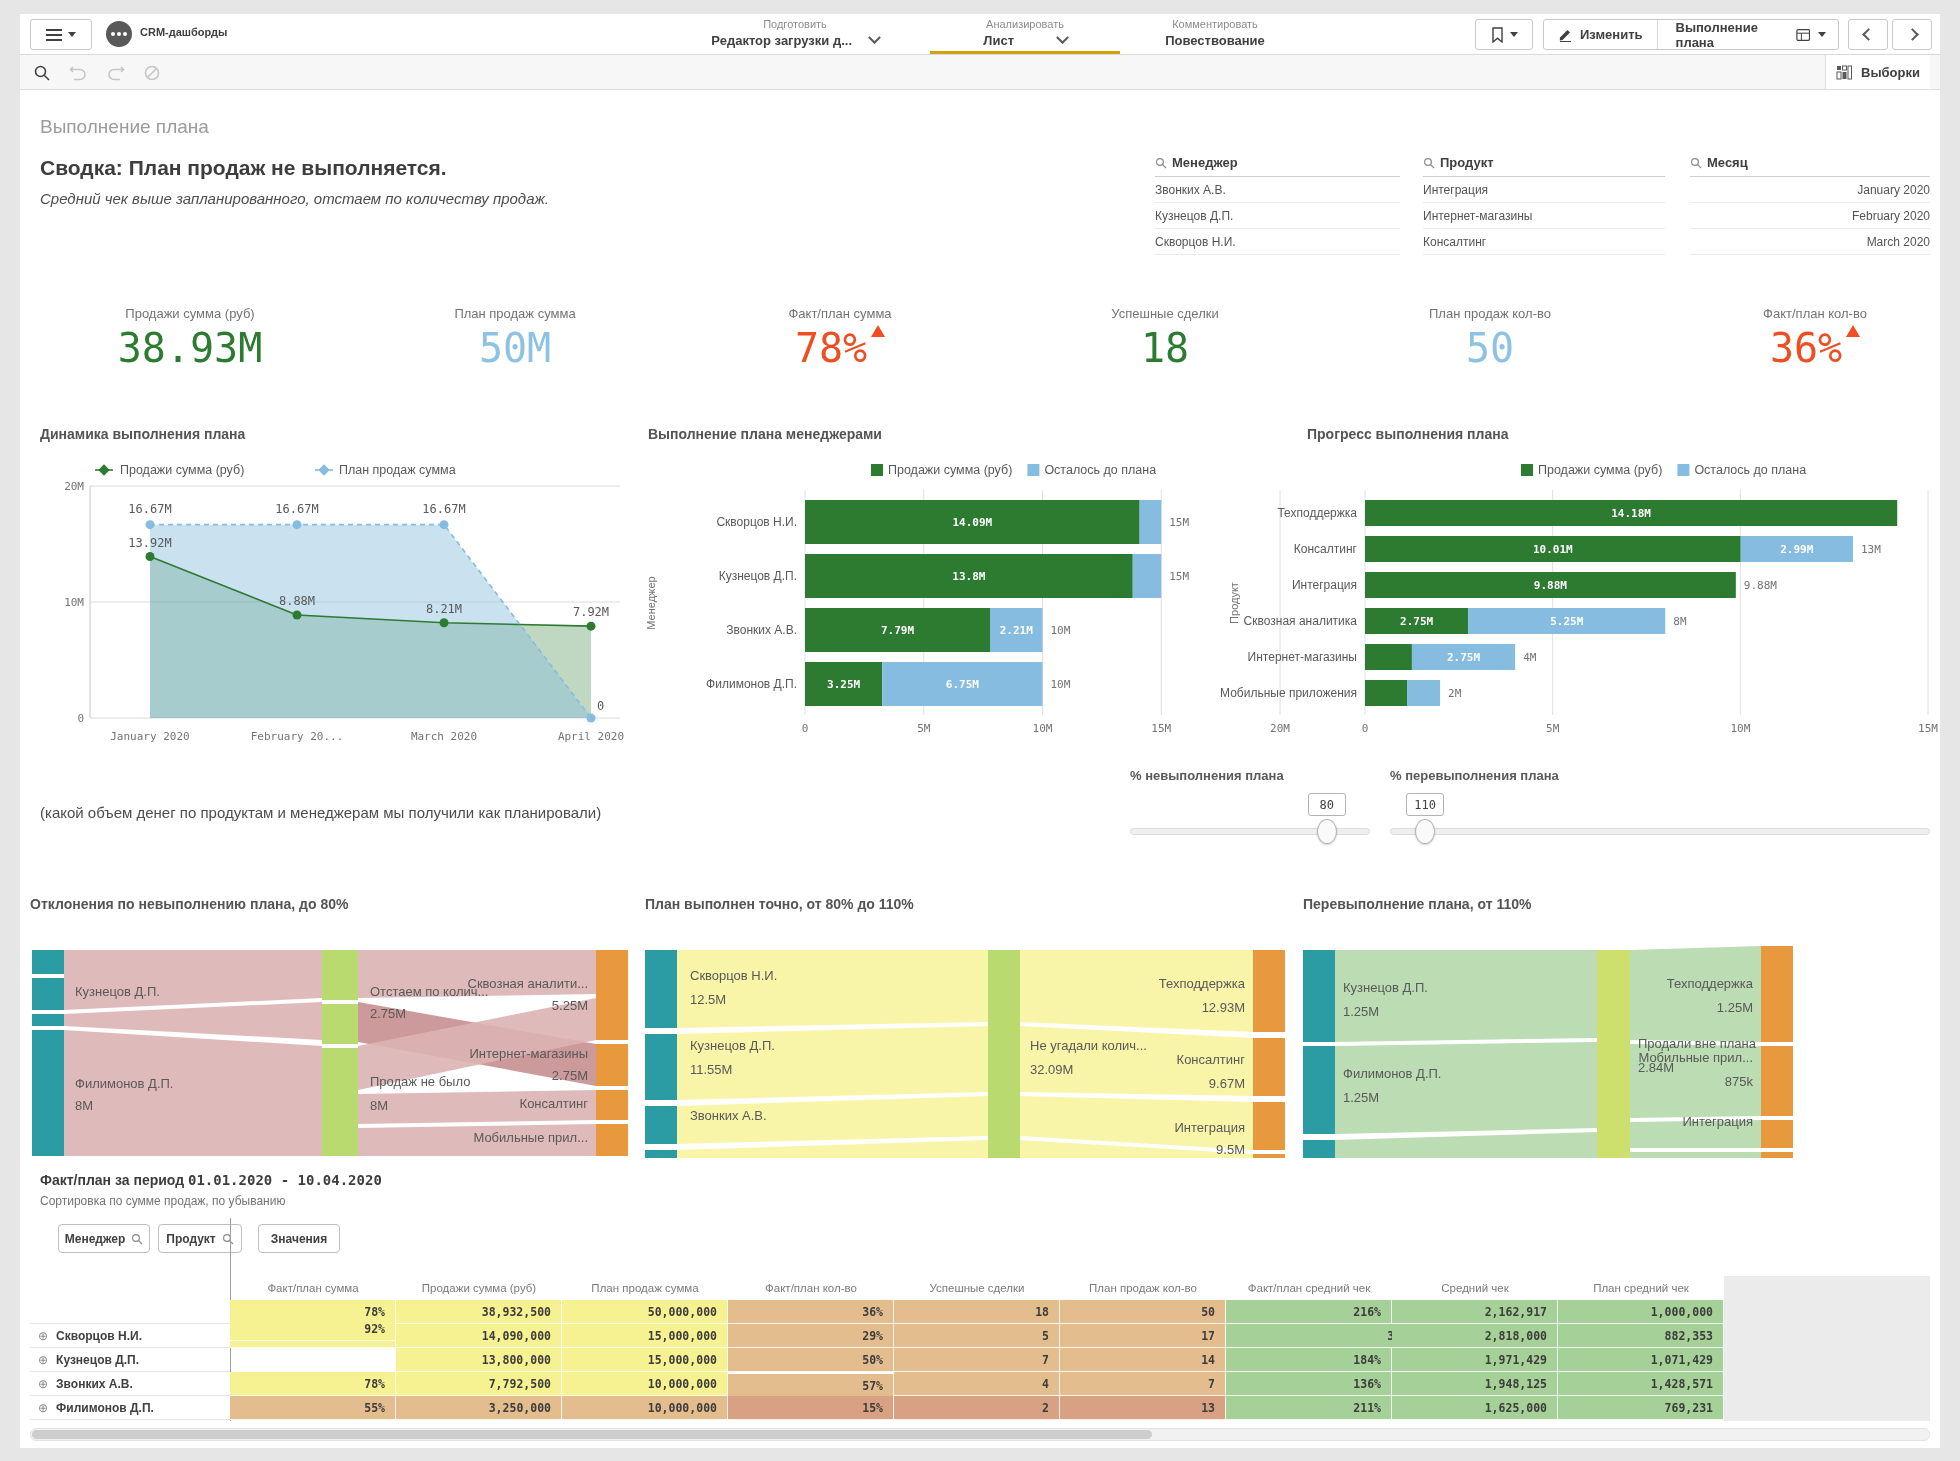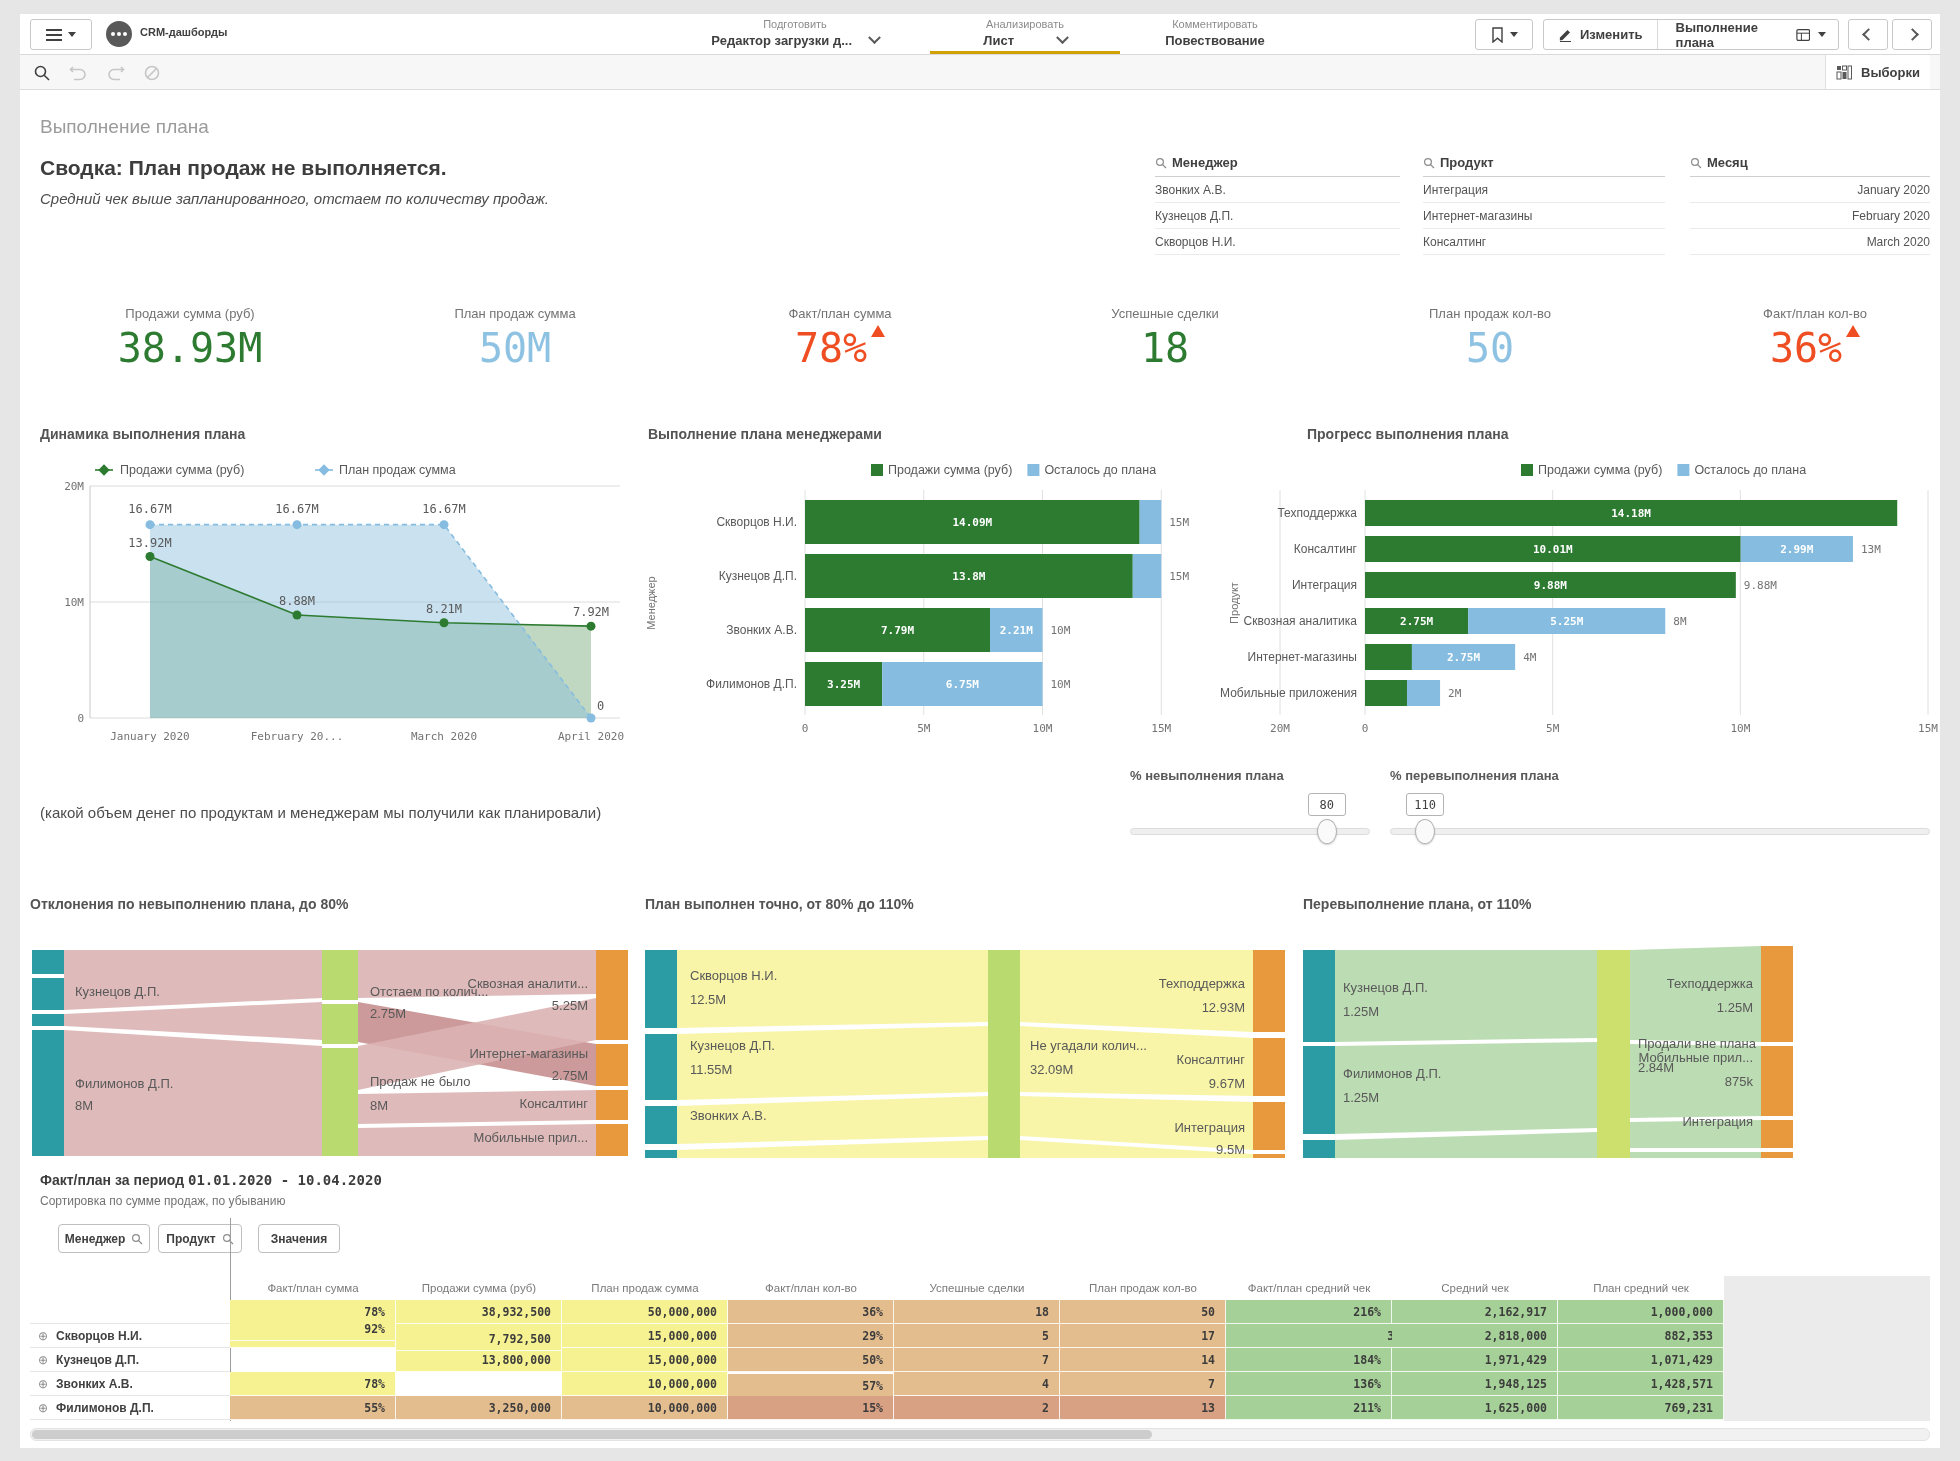--- a/index.html
+++ b/index.html
@@ -458,21 +458,21 @@
       <div class="abs vcell" style="left: 396px; top: 1348px; width: 166px; height: 24px; line-height: 24px; background: rgb(246, 241, 145); border-right: 1px solid rgba(255, 255, 255, 0.85); border-bottom: 1px solid rgba(255, 255, 255, 0.85); position: absolute; pointer-events: auto;">13,800,000</div>
       <div class="abs vcell" style="left: 562px; top: 1348px; width: 166px; height: 24px; line-height: 24px; background: rgb(246, 241, 145); border-right: 1px solid rgba(255, 255, 255, 0.85); border-bottom: 1px solid rgba(255, 255, 255, 0.85); position: absolute; pointer-events: auto;">15,000,000</div>
       <div class="abs vcell" style="left: 728px; top: 1348px; width: 166px; height: 24px; line-height: 24px; background: rgb(228, 189, 143); border-right: 1px solid rgba(255, 255, 255, 0.85); border-bottom: 1px solid rgba(255, 255, 255, 0.85); position: absolute; pointer-events: auto;">50%</div>
       <div class="abs vcell" style="left: 894px; top: 1348px; width: 166px; height: 24px; line-height: 24px; background: rgb(228, 189, 143); border-right: 1px solid rgba(255, 255, 255, 0.85); border-bottom: 1px solid rgba(255, 255, 255, 0.85); position: absolute; pointer-events: auto;">7</div>
       <div class="abs vcell" style="left: 1060px; top: 1348px; width: 166px; height: 24px; line-height: 24px; background: rgb(228, 189, 143); border-right: 1px solid rgba(255, 255, 255, 0.85); border-bottom: 1px solid rgba(255, 255, 255, 0.85); position: absolute; pointer-events: auto;">14</div>
       <div class="abs vcell" style="left: 1226px; top: 1348px; width: 166px; height: 24px; line-height: 24px; background: rgb(165, 208, 151); border-right: 1px solid rgba(255, 255, 255, 0.85); border-bottom: 1px solid rgba(255, 255, 255, 0.85); position: absolute; pointer-events: auto;">184%</div>
       <div class="abs vcell" style="left: 1392px; top: 1348px; width: 166px; height: 24px; line-height: 24px; background: rgb(165, 208, 151); border-right: 1px solid rgba(255, 255, 255, 0.85); border-bottom: 1px solid rgba(255, 255, 255, 0.85); position: absolute; pointer-events: auto;">1,971,429</div>
       <div class="abs vcell" style="left: 1558px; top: 1348px; width: 166px; height: 24px; line-height: 24px; background: rgb(165, 208, 151); border-right: 1px solid rgba(255, 255, 255, 0.85); border-bottom: 1px solid rgba(255, 255, 255, 0.85); position: absolute; pointer-events: auto;">1,071,429</div>
       <div class="abs rowname" style="left: 30px; top: 1372px; width: 200px; height: 24px; line-height: 24px; padding-left: 8px; border-bottom: 1px solid rgb(230, 230, 230); background: rgb(255, 255, 255); position: absolute; pointer-events: auto;"><span style="color: rgb(140, 140, 140); margin-right: 8px; font-weight: normal;">⊕</span><span>Звонких А.В.</span></div>
       <div class="abs vcell" style="left: 230px; top: 1372px; width: 166px; height: 24px; line-height: 24px; background: rgb(246, 241, 145); border-right: 1px solid rgba(255, 255, 255, 0.85); border-bottom: 1px solid rgba(255, 255, 255, 0.85); position: absolute; pointer-events: auto;">78%</div>
-      <div class="abs vcell" style="left: 396px; top: 1327px; width: 166px; height: 24px; line-height: 24px; background: rgb(246, 241, 145); border-right: 1px solid rgba(255, 255, 255, 0.85); border-bottom: 1px solid rgba(255, 255, 255, 0.85); position: absolute; pointer-events: auto;">7,792,500</div>
+      <div class="abs vcell" style="left: 396px; top: 1372px; width: 166px; height: 24px; line-height: 24px; background: rgb(246, 241, 145); border-right: 1px solid rgba(255, 255, 255, 0.85); border-bottom: 1px solid rgba(255, 255, 255, 0.85); position: absolute; pointer-events: auto;">7,792,500</div>
       <div class="abs vcell" style="left: 562px; top: 1372px; width: 166px; height: 24px; line-height: 24px; background: rgb(246, 241, 145); border-right: 1px solid rgba(255, 255, 255, 0.85); border-bottom: 1px solid rgba(255, 255, 255, 0.85); position: absolute; pointer-events: auto;">10,000,000</div>
       <div class="abs vcell" style="left: 728px; top: 1374px; width: 166px; height: 24px; line-height: 24px; background: rgb(228, 189, 143); border-right: 1px solid rgba(255, 255, 255, 0.85); border-bottom: 1px solid rgba(255, 255, 255, 0.85); position: absolute; pointer-events: auto;">57%</div>
       <div class="abs vcell" style="left: 894px; top: 1372px; width: 166px; height: 24px; line-height: 24px; background: rgb(228, 189, 143); border-right: 1px solid rgba(255, 255, 255, 0.85); border-bottom: 1px solid rgba(255, 255, 255, 0.85); position: absolute; pointer-events: auto;">4</div>
       <div class="abs vcell" style="left: 1060px; top: 1372px; width: 166px; height: 24px; line-height: 24px; background: rgb(228, 189, 143); border-right: 1px solid rgba(255, 255, 255, 0.85); border-bottom: 1px solid rgba(255, 255, 255, 0.85); position: absolute; pointer-events: auto;">7</div>
       <div class="abs vcell" style="left: 1226px; top: 1372px; width: 166px; height: 24px; line-height: 24px; background: rgb(165, 208, 151); border-right: 1px solid rgba(255, 255, 255, 0.85); border-bottom: 1px solid rgba(255, 255, 255, 0.85); position: absolute; pointer-events: auto;">136%</div>
       <div class="abs vcell" style="left: 1392px; top: 1372px; width: 166px; height: 24px; line-height: 24px; background: rgb(165, 208, 151); border-right: 1px solid rgba(255, 255, 255, 0.85); border-bottom: 1px solid rgba(255, 255, 255, 0.85); position: absolute; pointer-events: auto;">1,948,125</div>
       <div class="abs vcell" style="left: 1558px; top: 1372px; width: 166px; height: 24px; line-height: 24px; background: rgb(165, 208, 151); border-right: 1px solid rgba(255, 255, 255, 0.85); border-bottom: 1px solid rgba(255, 255, 255, 0.85); position: absolute; pointer-events: auto;">1,428,571</div>
       <div class="abs rowname" style="left: 30px; top: 1396px; width: 200px; height: 24px; line-height: 24px; padding-left: 8px; border-bottom: 1px solid rgb(230, 230, 230); background: rgb(255, 255, 255); position: absolute; pointer-events: auto;"><span style="color: rgb(140, 140, 140); margin-right: 8px; font-weight: normal;">⊕</span><span>Филимонов Д.П.</span></div>
       <div class="abs vcell" style="left: 230px; top: 1396px; width: 166px; height: 24px; line-height: 24px; background: rgb(228, 189, 143); border-right: 1px solid rgba(255, 255, 255, 0.85); border-bottom: 1px solid rgba(255, 255, 255, 0.85); position: absolute; pointer-events: auto;">55%</div>
       <div class="abs vcell" style="left: 396px; top: 1396px; width: 166px; height: 24px; line-height: 24px; background: rgb(228, 189, 143); border-right: 1px solid rgba(255, 255, 255, 0.85); border-bottom: 1px solid rgba(255, 255, 255, 0.85); position: absolute; pointer-events: auto;">3,250,000</div>

